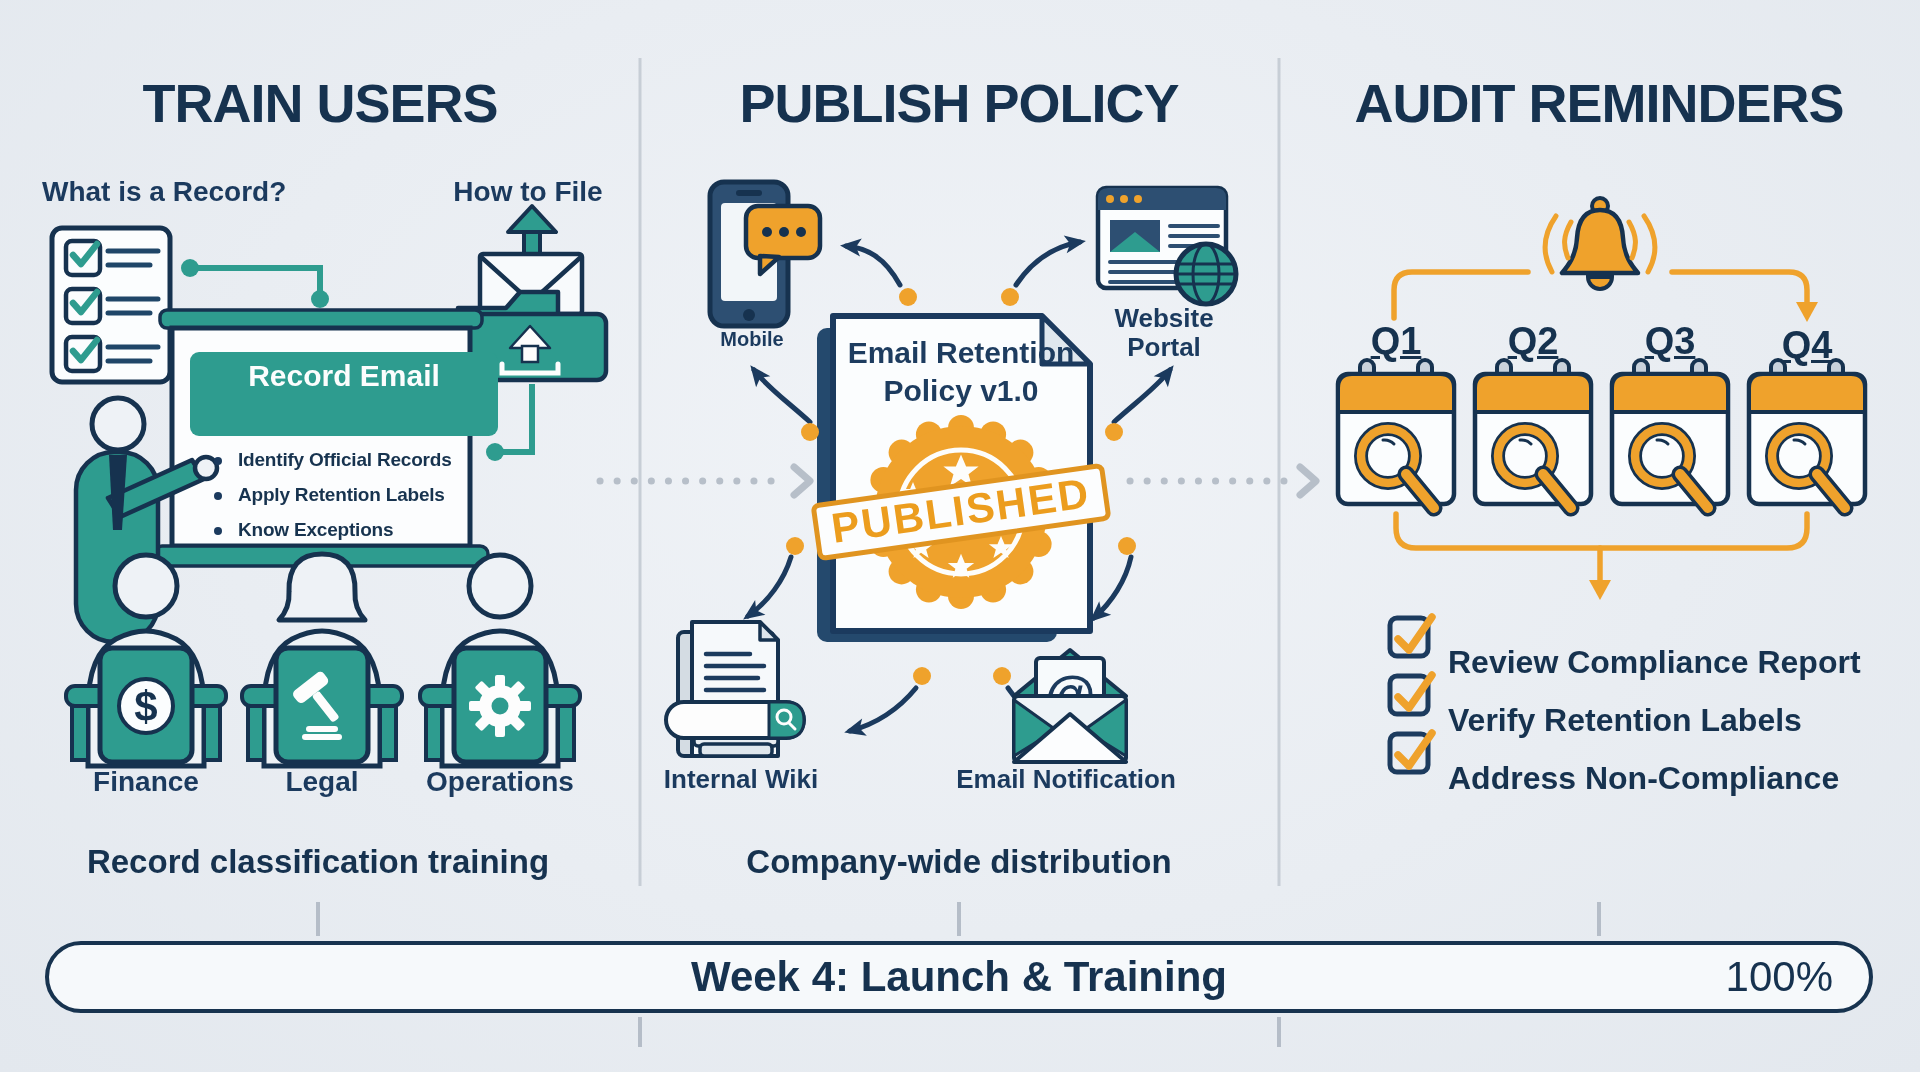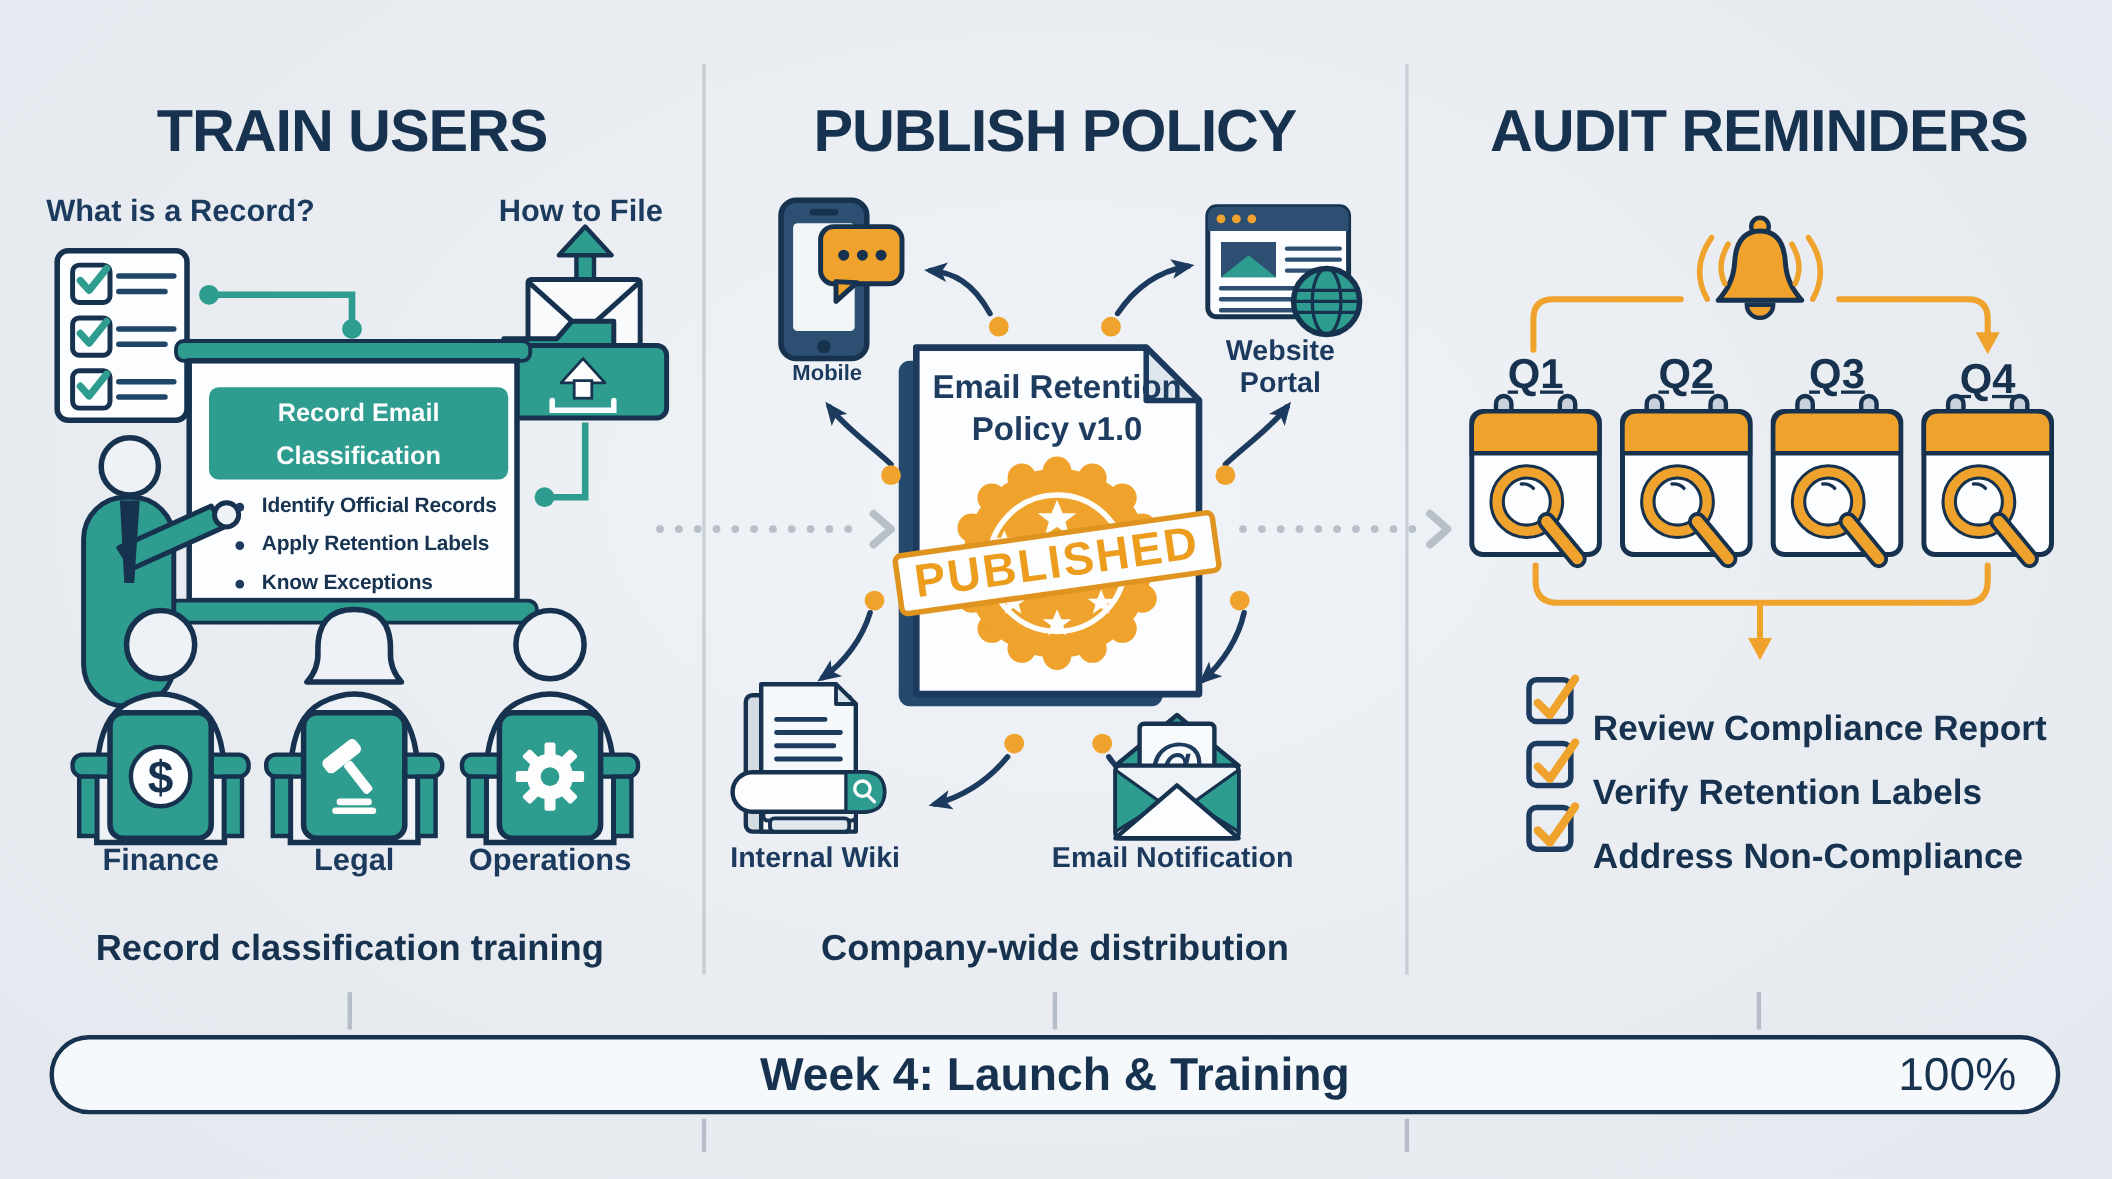--- a/index.html
+++ b/index.html
@@ -6,27 +6,27 @@
   .canvas{
     position:relative;width:1920px;height:1072px;overflow:hidden;
     background:radial-gradient(ellipse at 50% 42%, #f0f3f7 0%, #e9edf2 55%, #e3e8ee 100%);
     font-family:"Liberation Sans", sans-serif;
   }
   svg{display:block}
   svg text{font-family:"Liberation Sans", sans-serif;}
   #scene{position:absolute;left:0;top:0;z-index:1;}
   .t{position:absolute;color:#1b3a5e;font-weight:bold;white-space:nowrap;z-index:2;}
   .center{transform:translateX(-50%);}
-  .col-title{font-size:54px;color:#16324f;letter-spacing:-1px;margin-top:16px;}
+  .col-title{font-size:54px;color:#16324f;letter-spacing:-1px;}
   .sub{font-size:28px;color:#1b3a5e;}
   .caption{font-size:33px;color:#16324f;}
   .board-header{
-    position:absolute;left:190px;top:352px;width:272px;height:84px;z-index:2;
+    position:absolute;left:190px;top:352px;width:308px;height:84px;z-index:2;
     background:#2e9c8f;border-radius:9px;color:#fcfdfd;font-weight:bold;
-    font-size:23px;line-height:39px;text-align:center;padding-top:4px;box-sizing:border-box;
+    font-size:30px;line-height:39px;text-align:center;padding-top:4px;box-sizing:border-box;
   }
   .bullet-row{position:absolute;left:214px;z-index:2;display:flex;align-items:flex-start;gap:16px;}
   .bullet-dot{width:8px;height:8px;border-radius:50%;background:#1b3a5e;margin-top:8px;flex:0 0 auto;}
   .bullet-text{font-size:19px;font-weight:bold;color:#17334f;letter-spacing:-0.2px;white-space:nowrap;}
   .doc-title{font-size:30px;color:#1d3c5f;}
   .stamp-banner{
     position:absolute;left:813px;top:483px;width:296px;height:58px;z-index:3;
     background:#fcfdfe;border:5px solid #e09420;border-radius:8px;box-sizing:border-box;
     transform:rotate(-8deg);text-align:center;line-height:46px;
     color:#ec9d1e;font-weight:bold;font-size:42px;letter-spacing:2px;
@@ -333,21 +333,20 @@
 
   <div class="t col-title center" style="left:320px;top:72px">TRAIN USERS</div>
   <div class="t col-title center" style="left:959px;top:72px">PUBLISH POLICY</div>
   <div class="t col-title center" style="left:1599px;top:72px">AUDIT REMINDERS</div>
 
   <div class="t sub" style="left:42px;top:176px">What is a Record?</div>
   <div class="t sub center" style="left:528px;top:176px">How to File</div>
 
   <div class="board-header">
     <div>Record Email</div>
-    <div>Classification</div>
   </div>
   <div class="bullet-row" style="top:449px">
     <span class="bullet-dot"></span>
     <span class="bullet-text">Identify Official Records</span>
   </div>
   <div class="bullet-row" style="top:484px">
     <span class="bullet-dot"></span>
     <span class="bullet-text">Apply Retention Labels</span>
   </div>
   <div class="bullet-row" style="top:519px">

